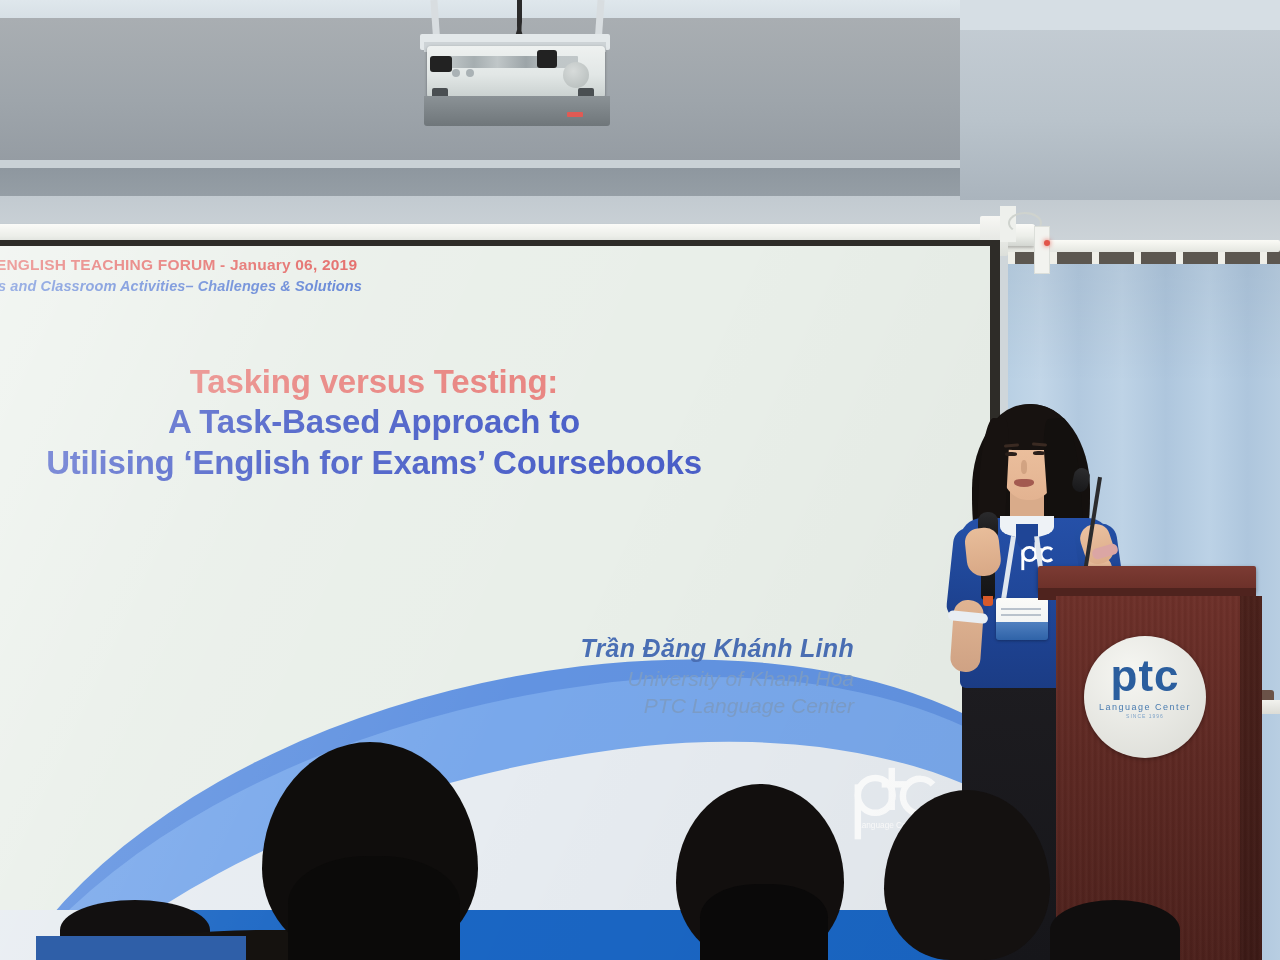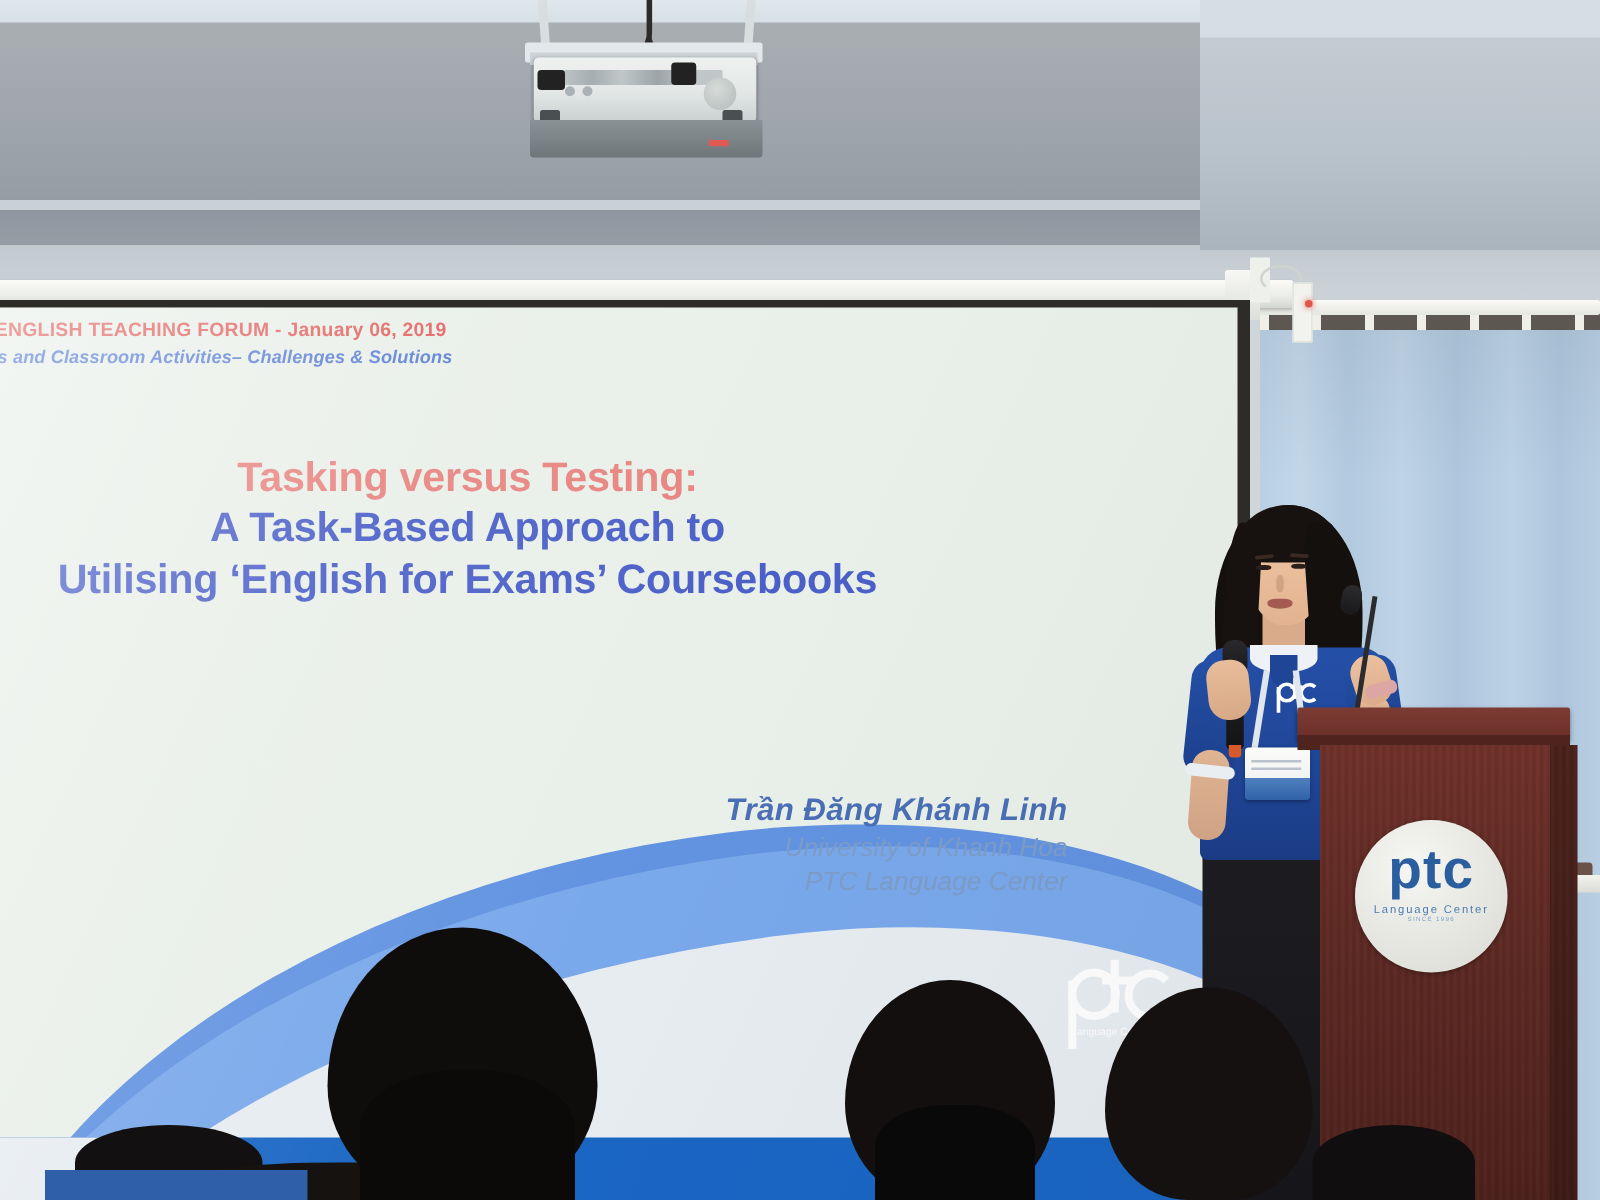--- a/index.html
+++ b/index.html
@@ -134,21 +134,21 @@
     box-shadow:0 2px 4px rgba(0,0,0,.4);}
   .podium-top-edge{position:absolute;left:1038px;top:588px;width:218px;height:12px;
     background:#4f231e;}
   .podium-body{position:absolute;left:1056px;top:596px;width:184px;height:364px;
     background:linear-gradient(180deg,#6e3029 0%,#5d2822 45%,#4c201b 100%);}
   .podium-side{position:absolute;left:1240px;top:596px;width:22px;height:364px;
     background:linear-gradient(180deg,#4a201a 0%,#3c1915 100%);}
   .podium-grain{position:absolute;left:1056px;top:596px;width:206px;height:364px;
     background:repeating-linear-gradient(90deg,rgba(255,255,255,.03) 0px,
       rgba(0,0,0,.05) 3px,rgba(255,255,255,.02) 6px);}
-  .podium-logo{position:absolute;left:1084px;top:656px;width:122px;height:122px;
+  .podium-logo{position:absolute;left:1084px;top:636px;width:122px;height:122px;
     border-radius:50%;background:radial-gradient(circle at 38% 30%,#f6f6f2,#d9dad4);
     box-shadow:0 1px 4px rgba(0,0,0,.35);}
 
   .ptc-text{position:absolute;width:100%;text-align:center;color:#2b5e9e;}
   .ptc-main{font-size:44px;font-weight:bold;letter-spacing:1px;line-height:1;}
   .ptc-sub{font-size:9px;letter-spacing:1.5px;margin-top:4px;color:#4a7cb0;}
   .ptc-sub2{font-size:5px;letter-spacing:1px;color:#7fa3c8;margin-top:1px;}
 
   
   .table-top{position:absolute;left:1222px;top:700px;width:58px;height:14px;

